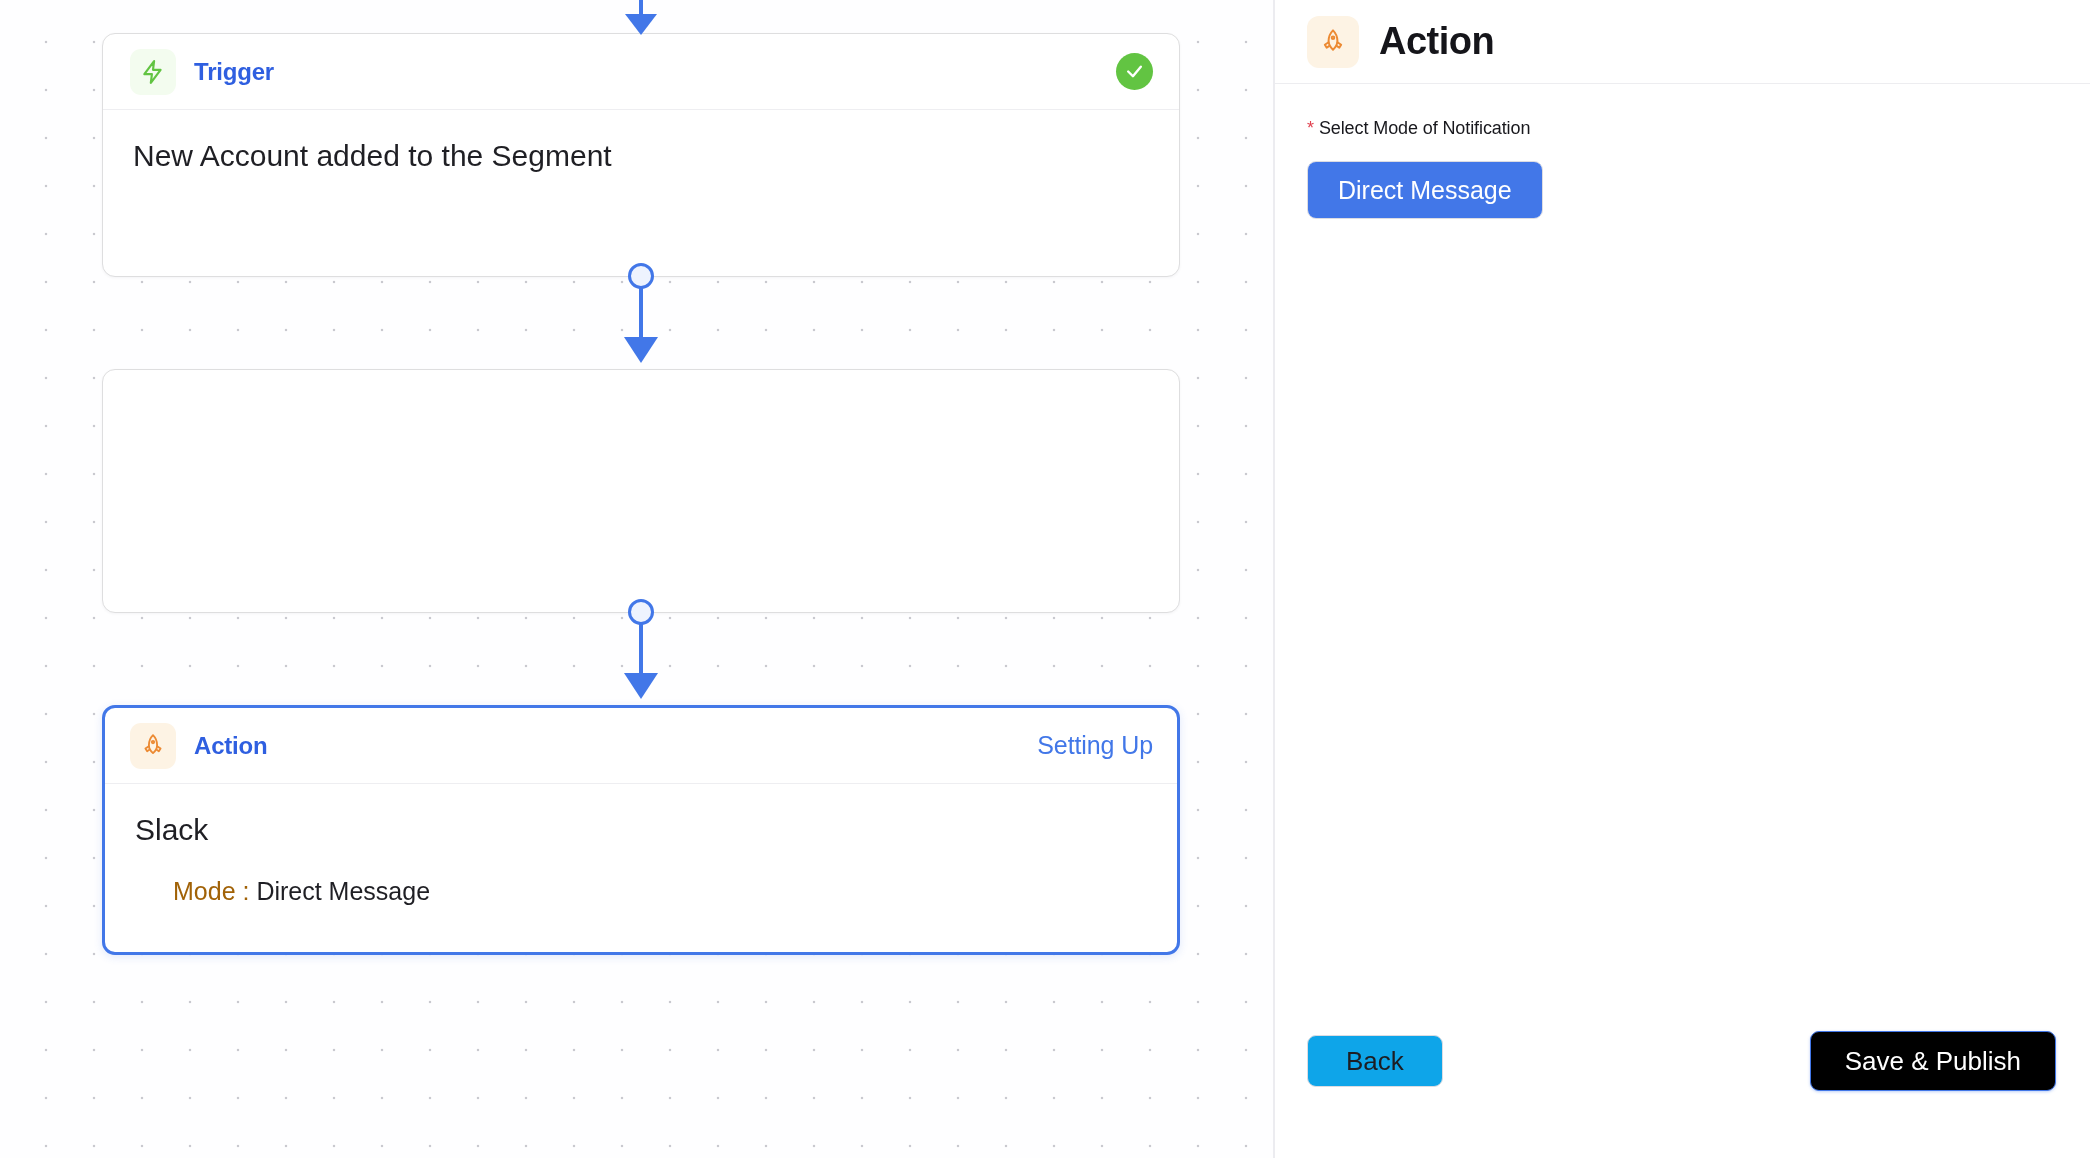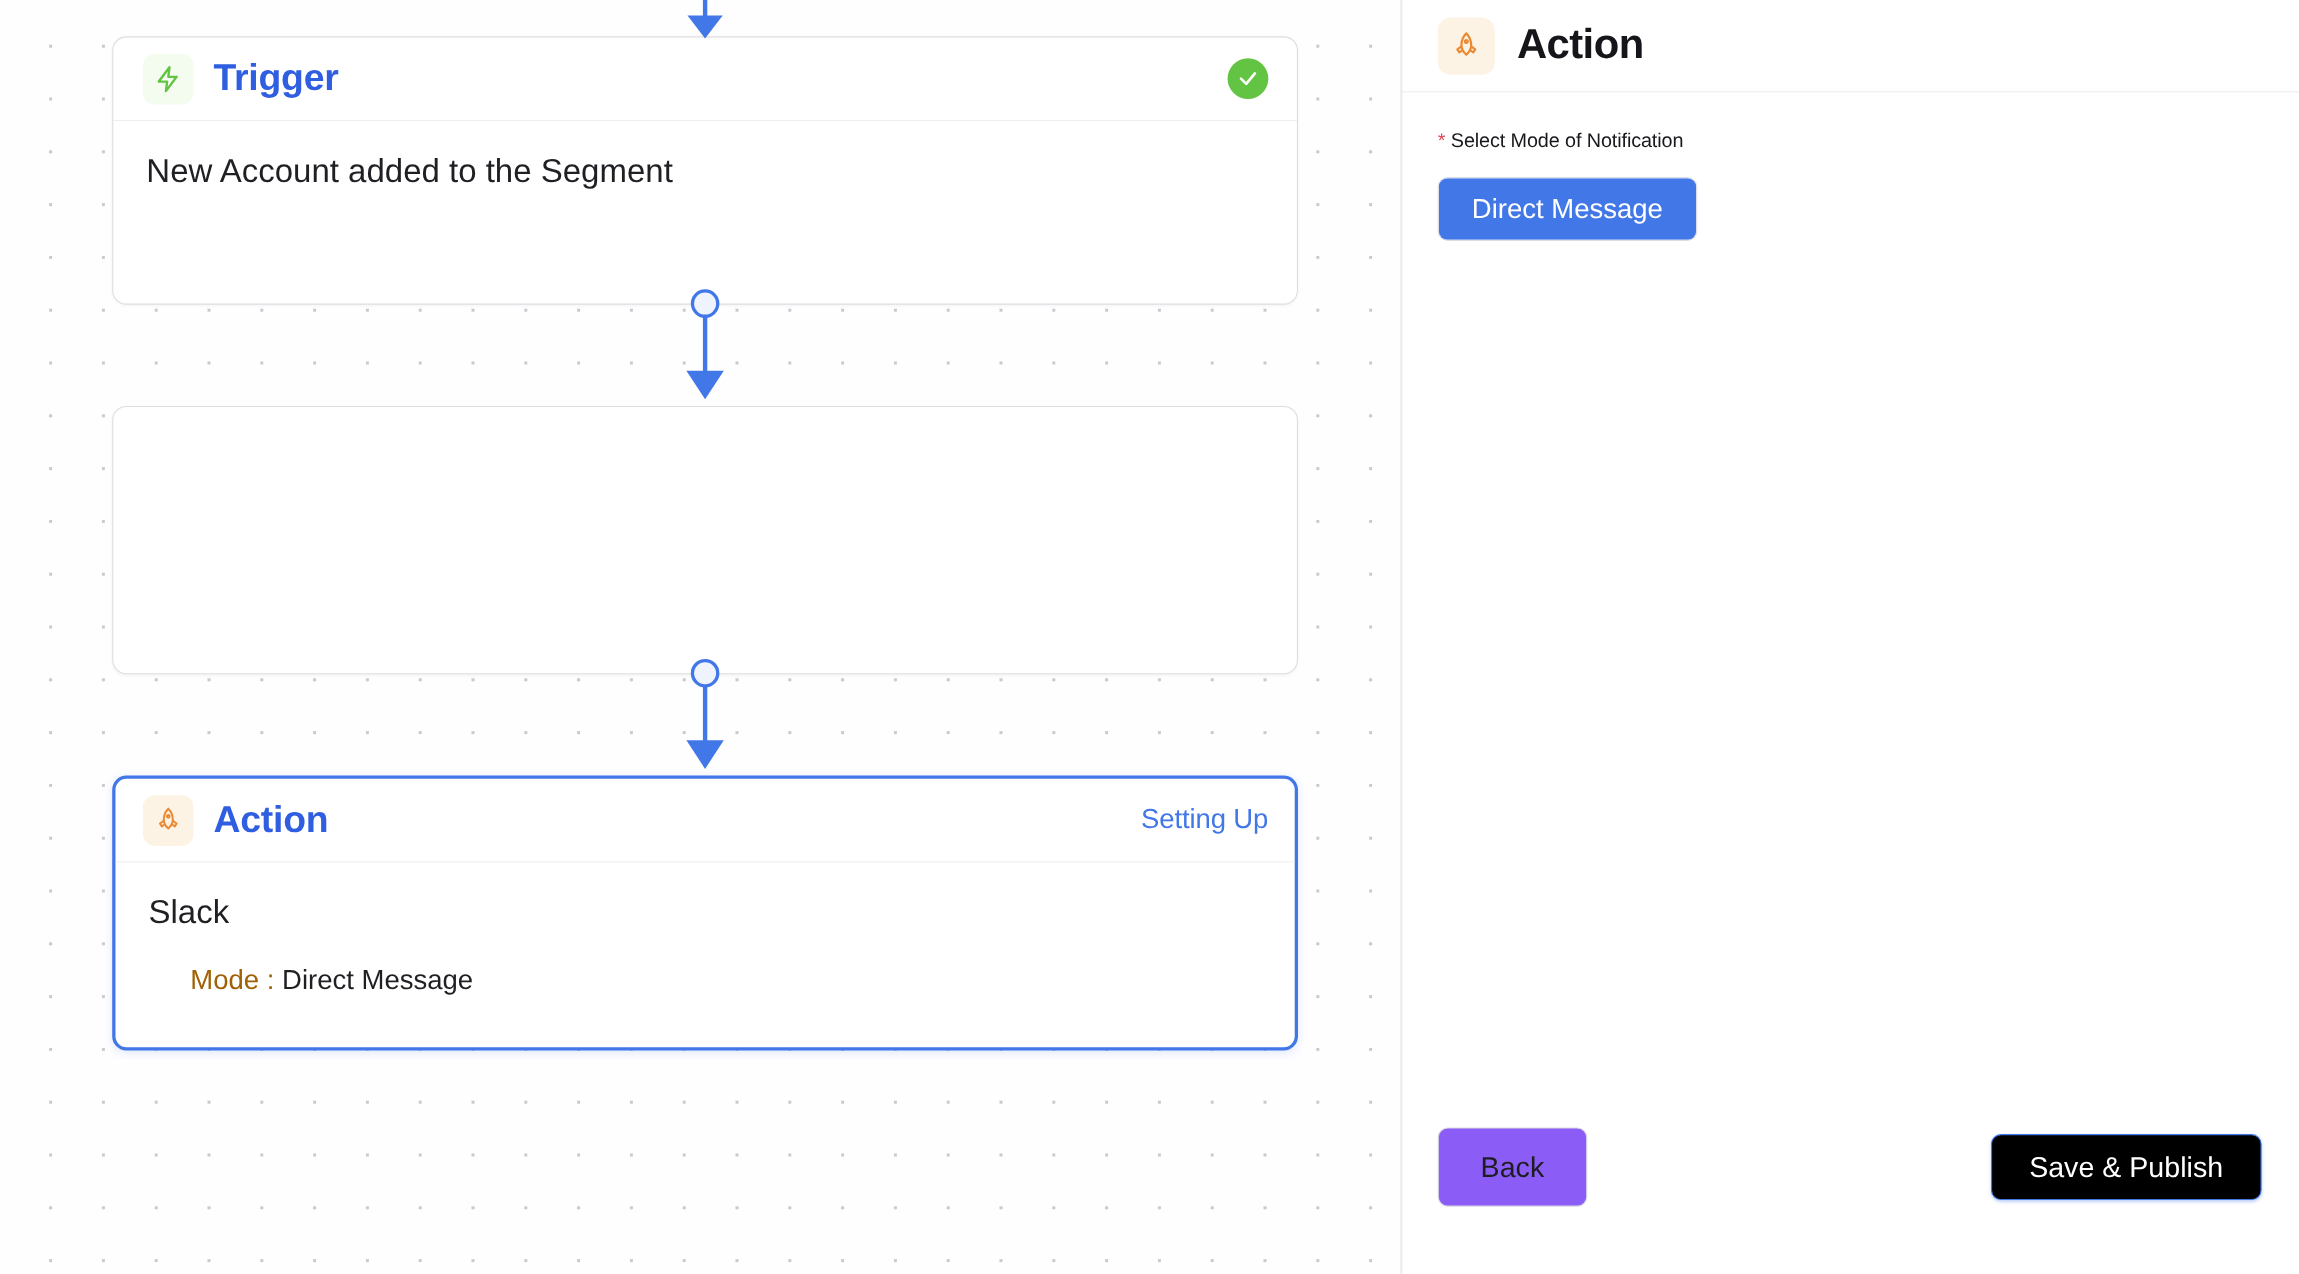--- a/index.html
+++ b/index.html
@@ -78,21 +78,21 @@
     justify-content: center;
     flex: 0 0 46px;
   }
   .node-icon svg { display: block; }
   .icon-trigger  { background: #f3fcef; }
   .icon-condition{ background: #f9f0ff; }
   .icon-action   { background: #fdf3e4; }
 
   .node-title {
     margin-left: 18px;
-    font-size: 34px;
+    font-size: 24px;
     font-weight: 700;
     color: #2f5fe0;
     letter-spacing: -0.2px;
   }
 
   .node-header-right { margin-left: auto; display: flex; align-items: center; }
 
   .check-badge {
     width: 37px; height: 37px;
     border-radius: 50%;
@@ -221,25 +221,25 @@
     padding: 0 34px 44px 34px;
   }
   .btn {
     font-family: "Liberation Sans", sans-serif;
     font-size: 26px;
     border-radius: 9px;
     cursor: pointer;
     white-space: nowrap;
   }
   #btn-back {
-    background: #8b5cf6;
+    background: #0ea5e9;
     border: 1px solid #dcdce2;
     color: #1d1d22;
     padding: 0 38px;
-    height: 72px;
+    height: 52px;
   }
   #btn-save {
     background: #000000;
     border: 1px solid #4277e8;
     color: #ffffff;
     padding: 0 34px;
     height: 60px;
     box-shadow: 0 1px 3px rgba(66,119,232,0.35);
   }
 </style>

